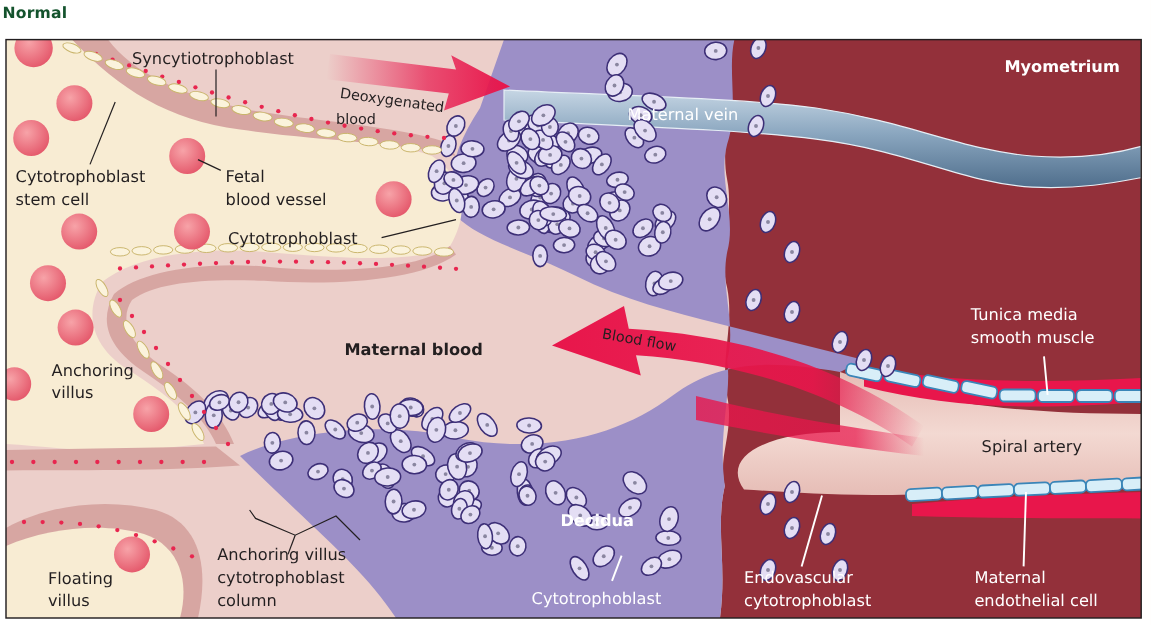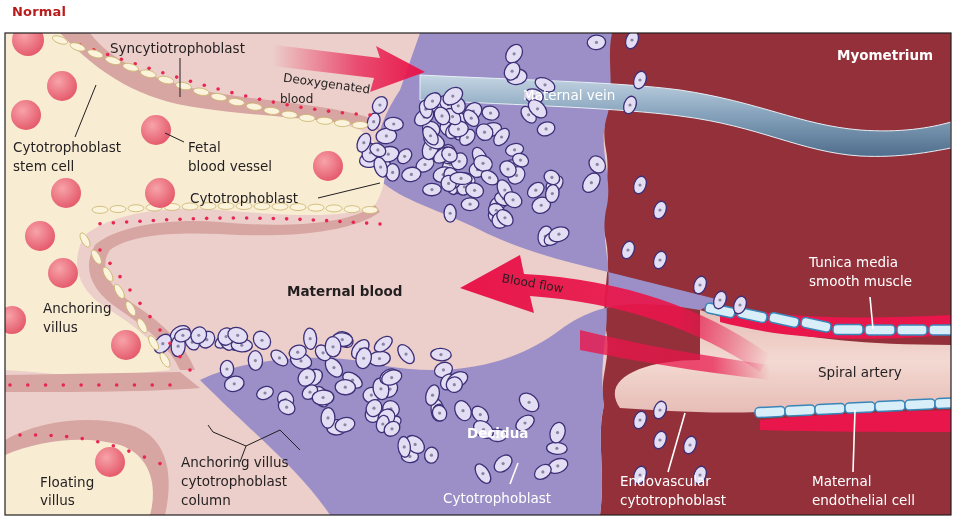--- a/index.html
+++ b/index.html
@@ -1,17 +1,17 @@
 <!DOCTYPE html>
 <html><head>
 <meta charset="utf-8">
 <style>
   html, body { margin: 0; padding: 0; background: #ffffff; }
   body { width: 959px; height: 521px; overflow: hidden; position: relative; font-family: "DejaVu Sans", "Liberation Sans", sans-serif; }
-  .fig-title { position: absolute; left: 12px; top: 4px; font-size: 13px; font-weight: bold; color: #b91c1c; letter-spacing: 0.2px; }
+  .fig-title { position: absolute; left: 2px; top: 4px; font-size: 13px; font-weight: bold; color: #14532d; letter-spacing: 0.2px; }
   svg.fig { position: absolute; left: 0; top: 0; }
   .lbl { font-family: "DejaVu Sans", "Liberation Sans", sans-serif; font-size: 13.5px; fill: #231f20; }
   .lbl-w { fill: #ffffff; }
   .lbl-b { font-weight: bold; }
   .lbl-sm { font-size: 12px; }
   .leader { stroke: #231f20; stroke-width: 1; fill: none; }
   .leader-w { stroke: #ffffff; stroke-width: 1.6; fill: none; }
 </style>
 </head>
 <body>

